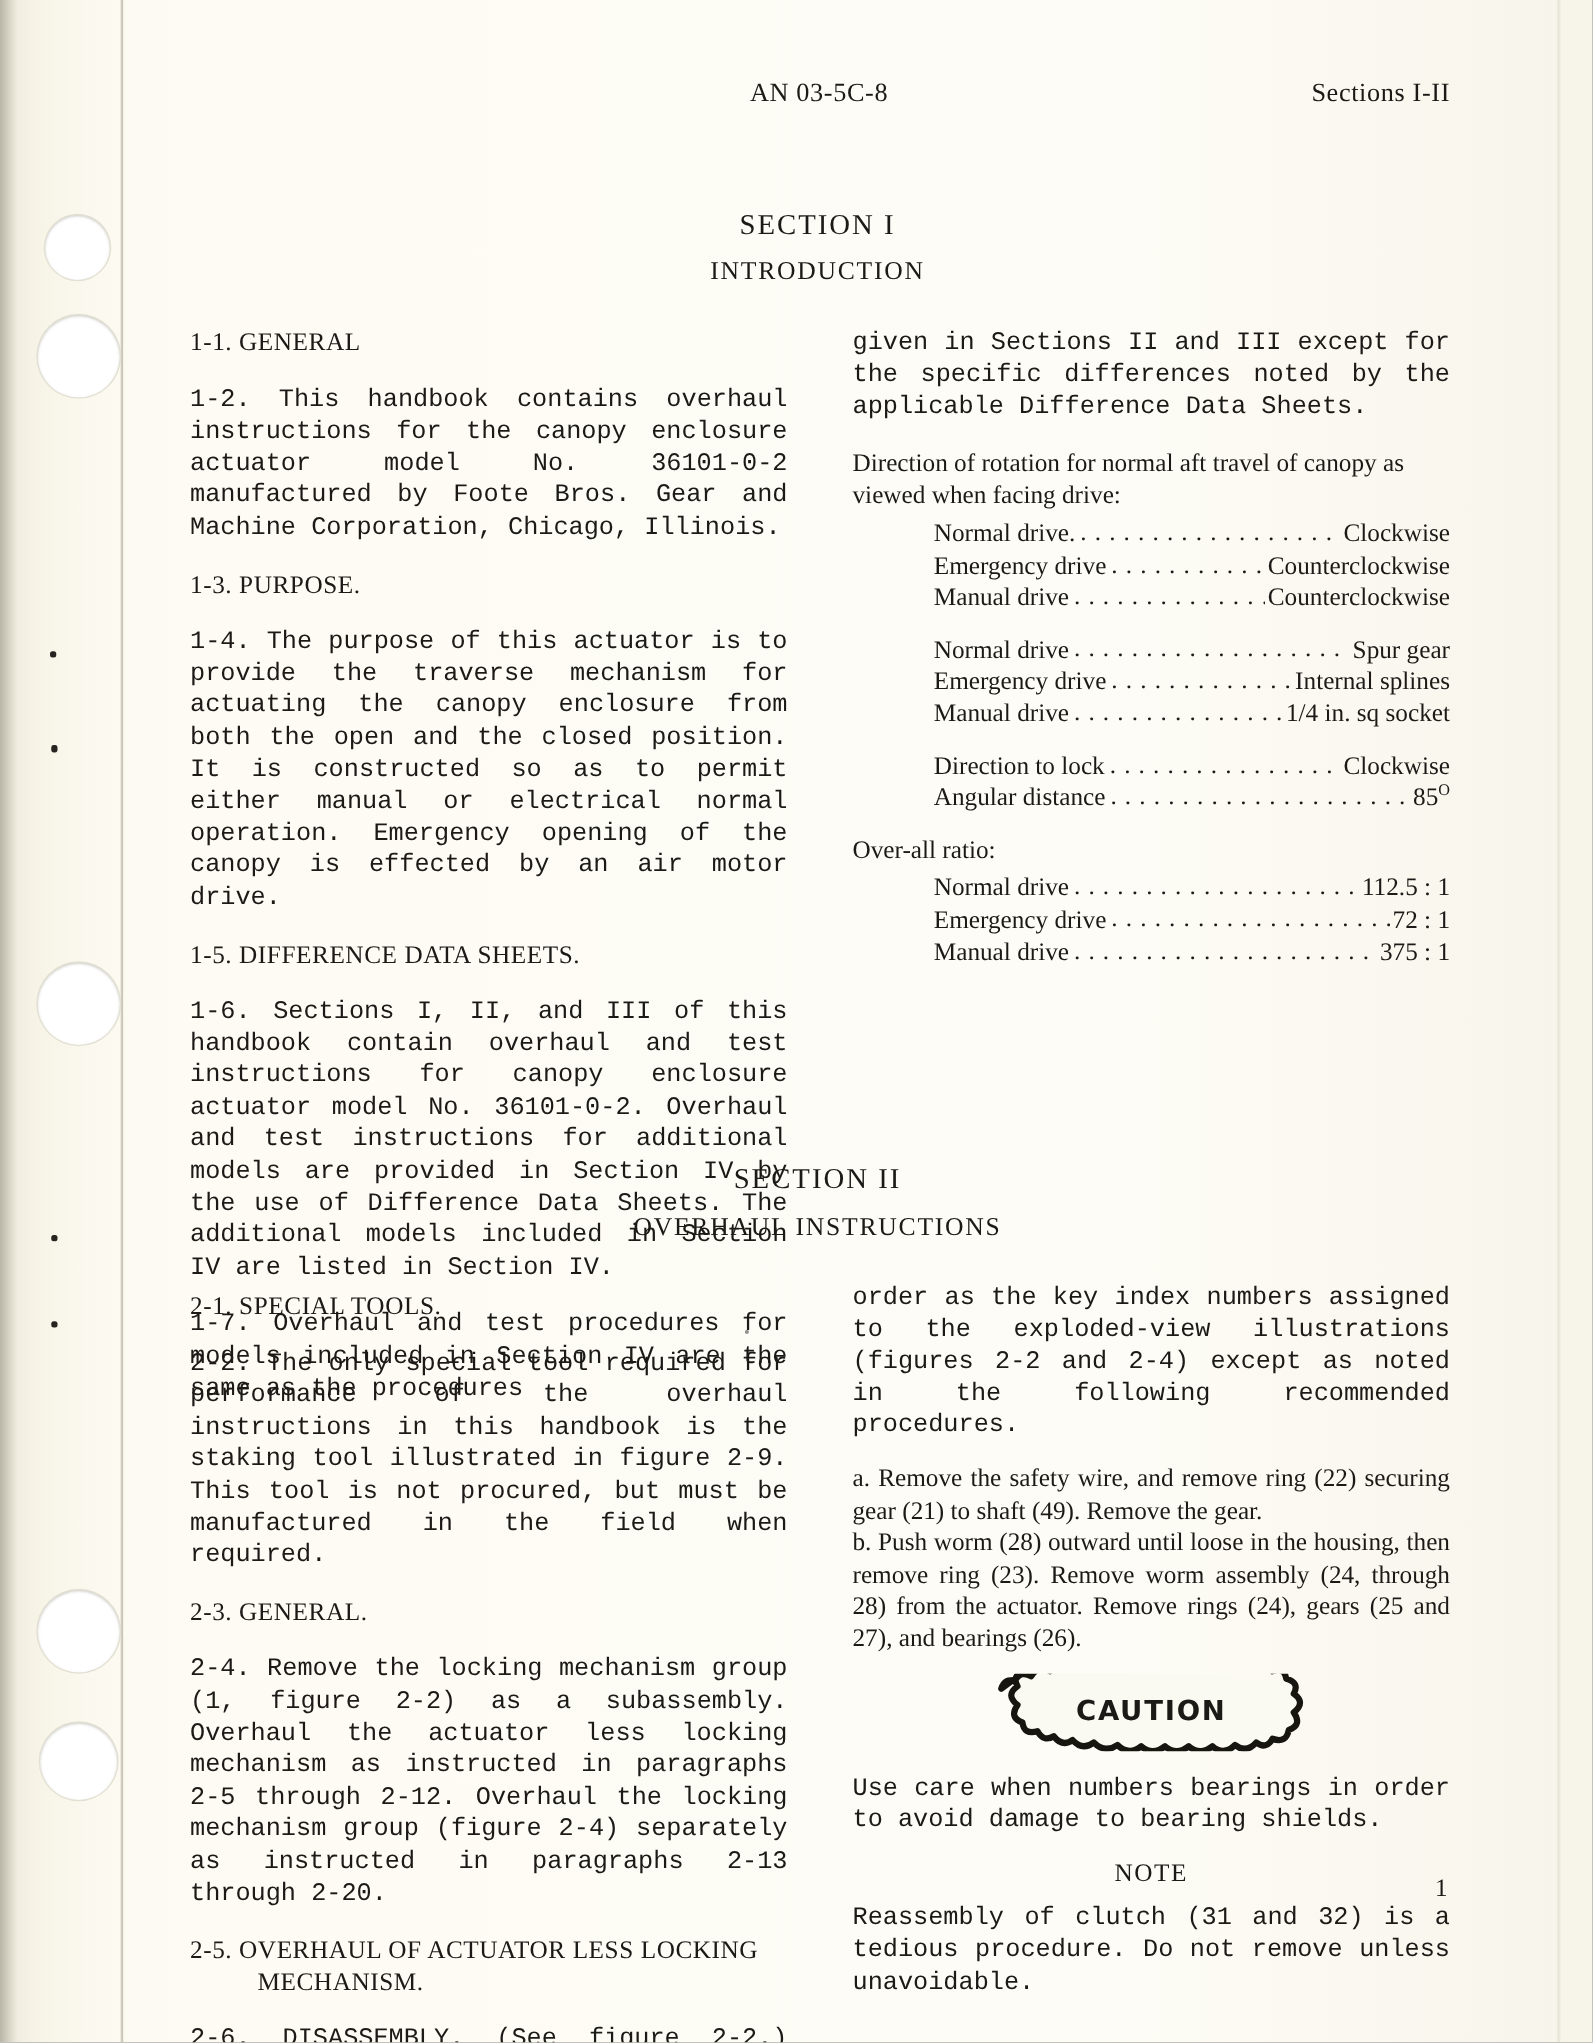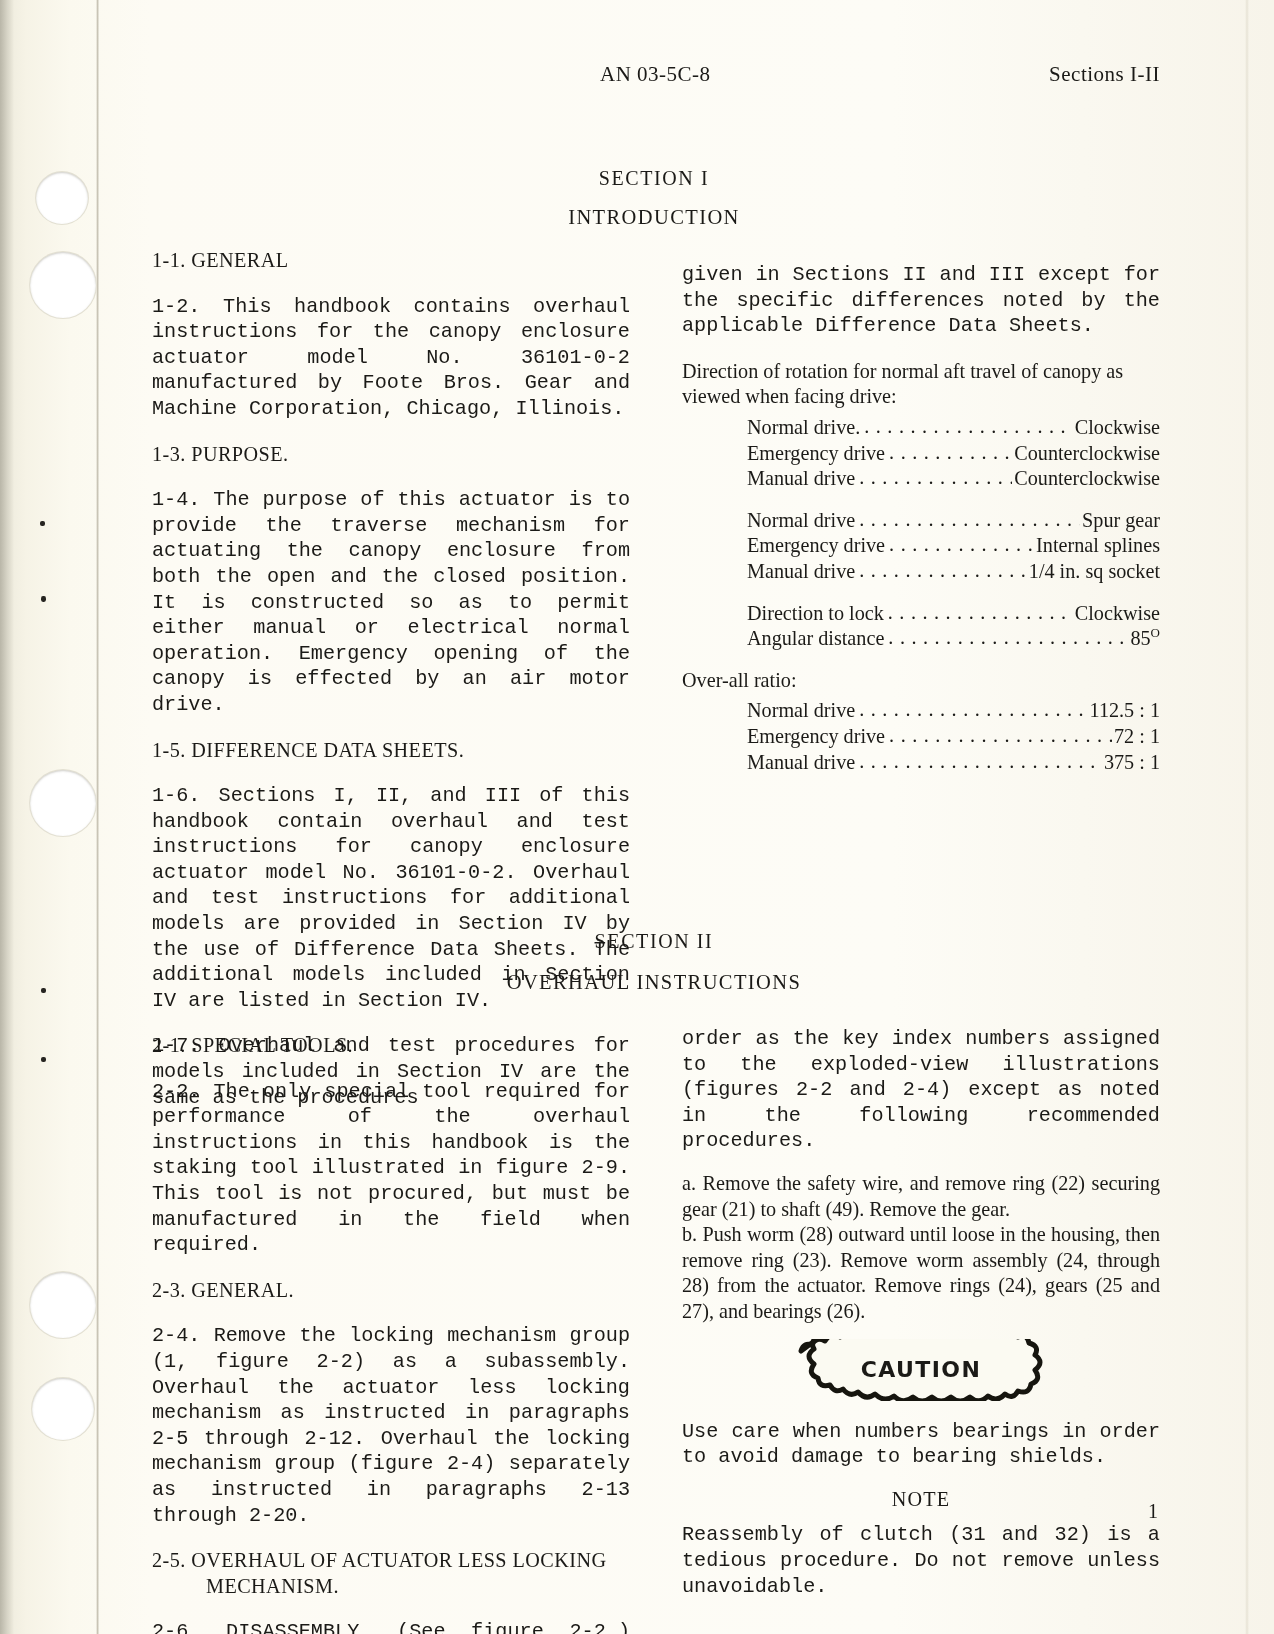--- a/index.html
+++ b/index.html
@@ -101,21 +101,21 @@
     right: 0;
     top: 0;
     white-space: nowrap;
   }
 
   
   .sec-title {
     position: absolute;
     width: 1012px;
     text-align: center;
-    font-size: 20px;
+    font-size: 23px;
     letter-spacing: 1.6px;
   }
   .sec-sub {
     position: absolute;
     width: 1012px;
     text-align: center;
     font-size: 20.5px;
     letter-spacing: 1.4px;
   }
   #sec1-title { top: 167px; }
@@ -126,21 +126,21 @@
   
   .col {
     position: absolute;
     width: 478px;
     font-size: 20.2px;
     line-height: 25.6px;
   }
   .col.left  { left: 4px; }
   .col.right { left: 534px; }
 
-  #col-1-left  { top: 248px; }
+  #col-1-left  { top: 262px; }
   #col-1-right { top: 262px; }
   #col-2-left  { top: 1033px; }
   #col-2-right { top: 1026px; }
 
   p.para {
     margin: 0 0 20px 0;
     text-align: justify;
     text-justify: inter-word;
     hyphens: none;
     font-family: Liberation Mono, monospace;

